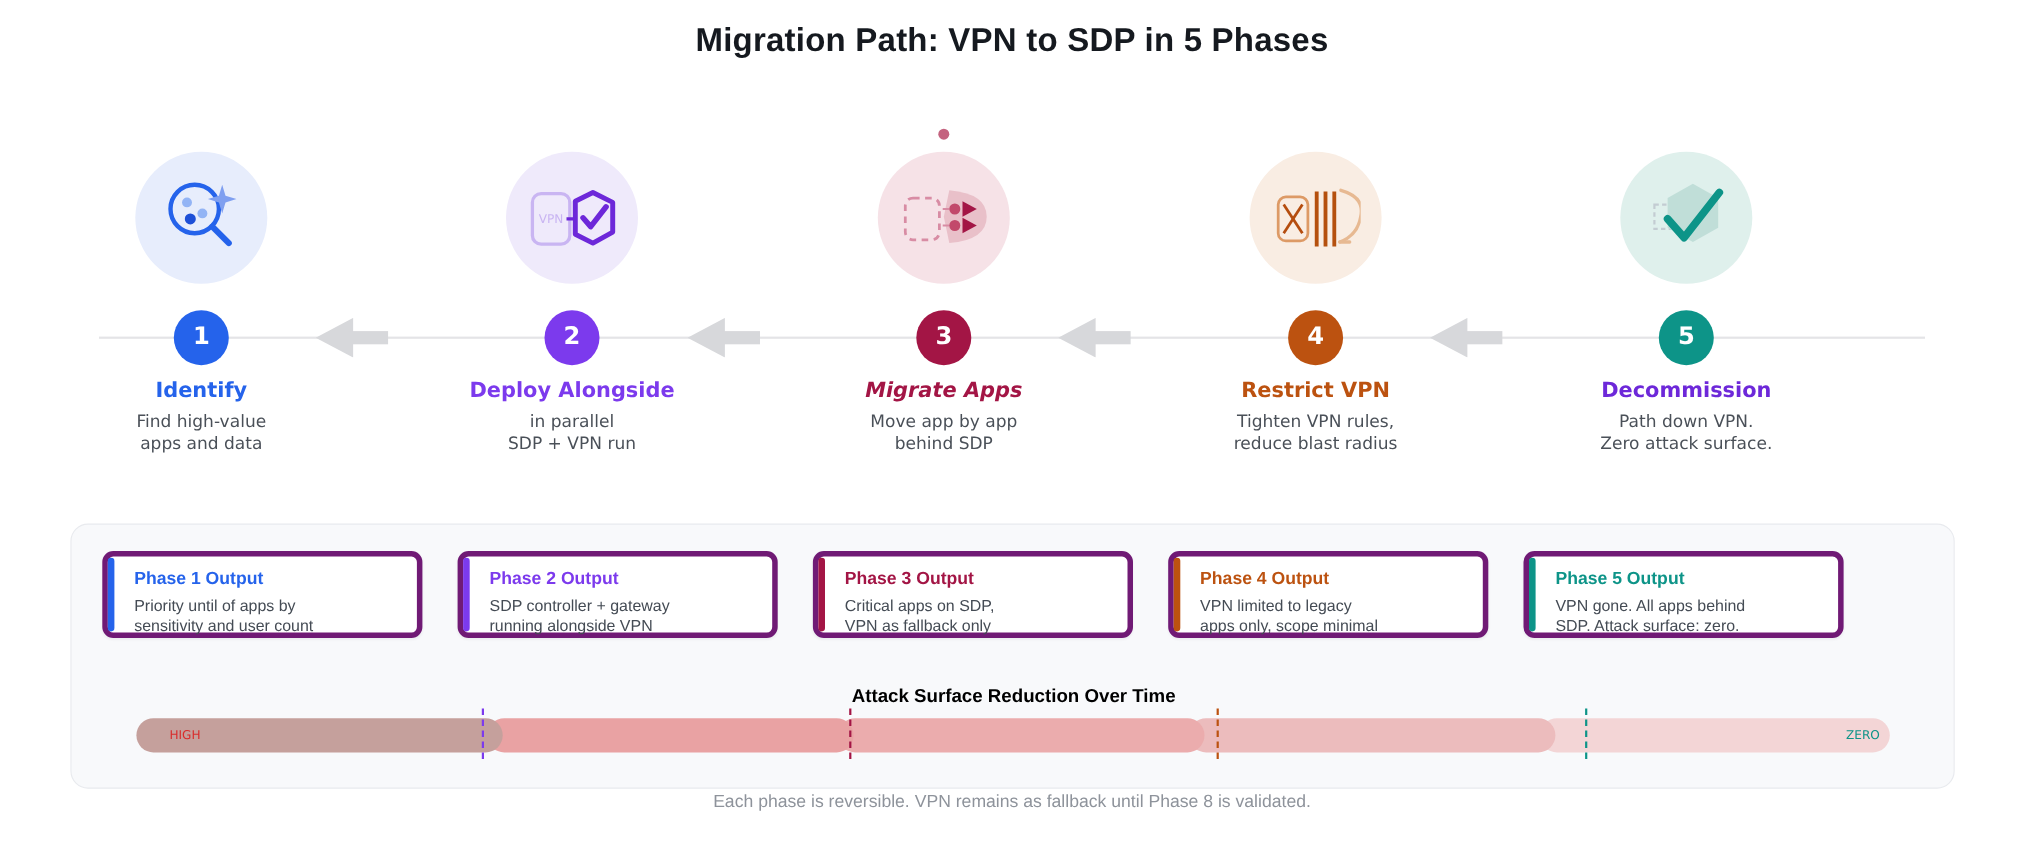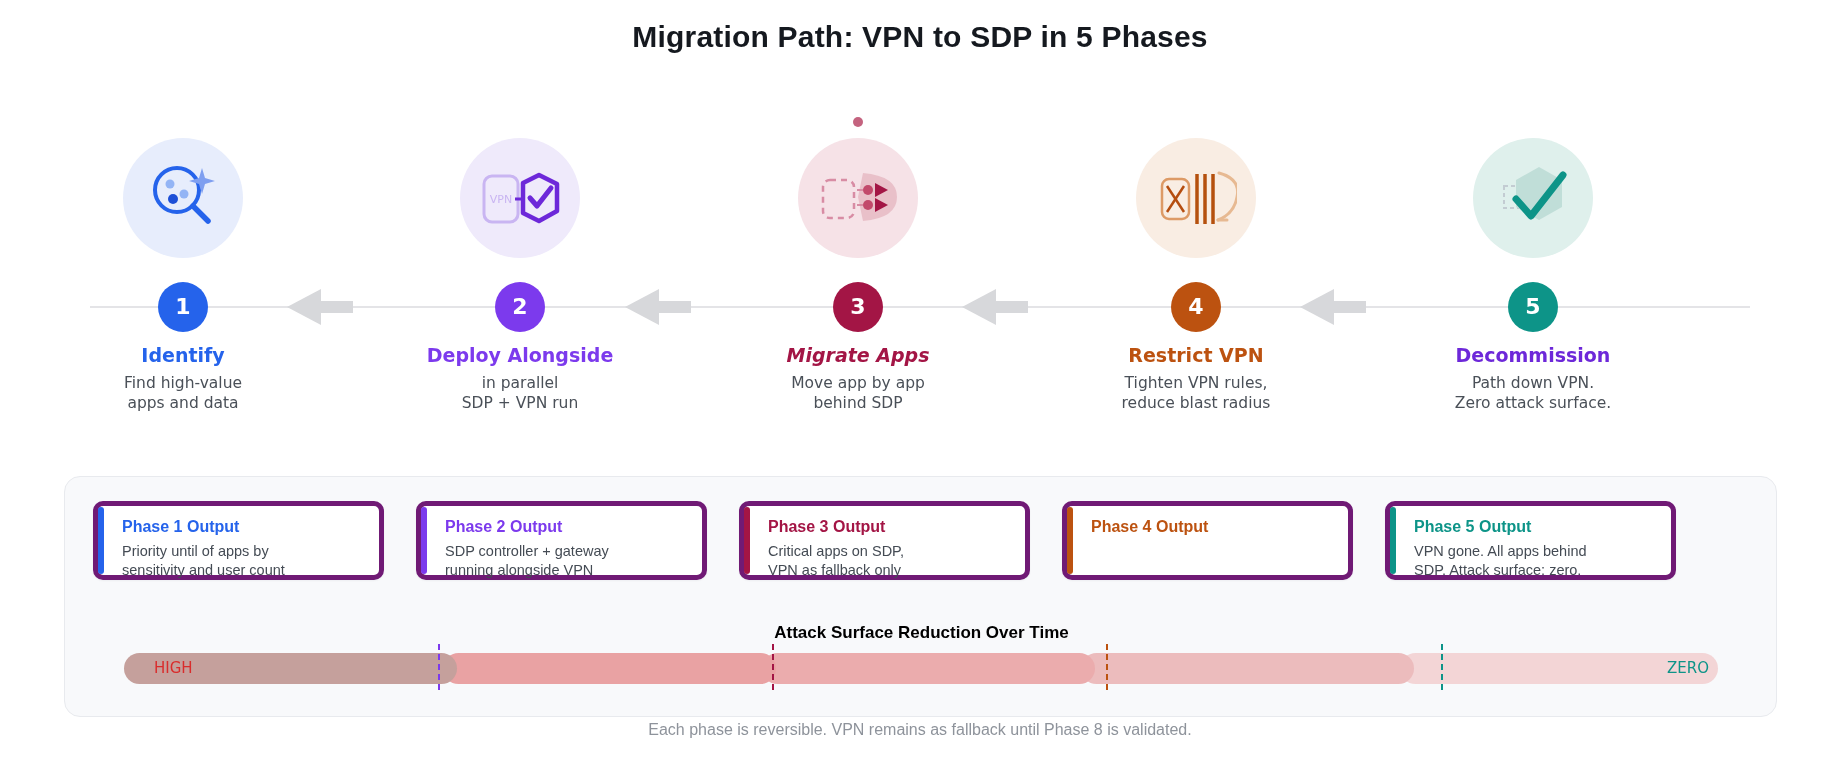--- a/index.html
+++ b/index.html
@@ -51,21 +51,21 @@
   .card-desc {
     position:absolute; left:24px; top:36px;
     font-family:"Liberation Sans", sans-serif; font-size:14.5px; line-height:19px; color:#444b54;
   }
   .bar-title {
     position:absolute; left:0; top:146px; width:1713px; text-align:center;
     font-family:"Liberation Sans", sans-serif; font-weight:bold; font-size:17px; color:#000000;
   }
   .bar-track { position:absolute; left:59px; top:176px; width:1594px; height:31px; }
   .bar-seg { position:absolute; top:0; height:31px; border-radius:16px; }
-  .bar-label { position:absolute; top:0; height:31px; line-height:31px; font-size:15px; z-index:9; }
+  .bar-label { position:absolute; top:0; height:31px; line-height:31px; font-size:11px; z-index:9; }
   .dash {
     position:absolute; top:167px; width:0; height:46px;
     border-left:2px dashed #000; z-index:8;
   }
   .footer {
     position:absolute; top:721px; left:0; width:1840px; text-align:center;
     font-family:"Liberation Sans", sans-serif; font-size:16px; color:#8e939b;
   }
 </style>
 </head>
@@ -207,20 +207,24 @@
       <div class="card-title" style="color: rgb(163, 21, 69);">Phase 3 Output</div>
       <div class="card-desc">
         <div>Critical apps on SDP,</div>
         <div>VPN as fallback only</div>
       </div>
     </div>
 
     <div class="card" style="left:997px">
       <div class="card-accent" style="background: rgb(188, 82, 16);"></div>
       <div class="card-title" style="color: rgb(188, 82, 16);">Phase 4 Output</div>
+      <div class="card-desc">
+        <div>VPN limited to legacy</div>
+        <div>apps only, scope minimal</div>
+      </div>
     </div>
 
     <div class="card" style="left:1320px">
       <div class="card-accent" style="background: rgb(13, 148, 136);"></div>
       <div class="card-title" style="color: rgb(13, 148, 136);">Phase 5 Output</div>
       <div class="card-desc">
         <div>VPN gone. All apps behind</div>
         <div>SDP. Attack surface: zero.</div>
       </div>
     </div>

